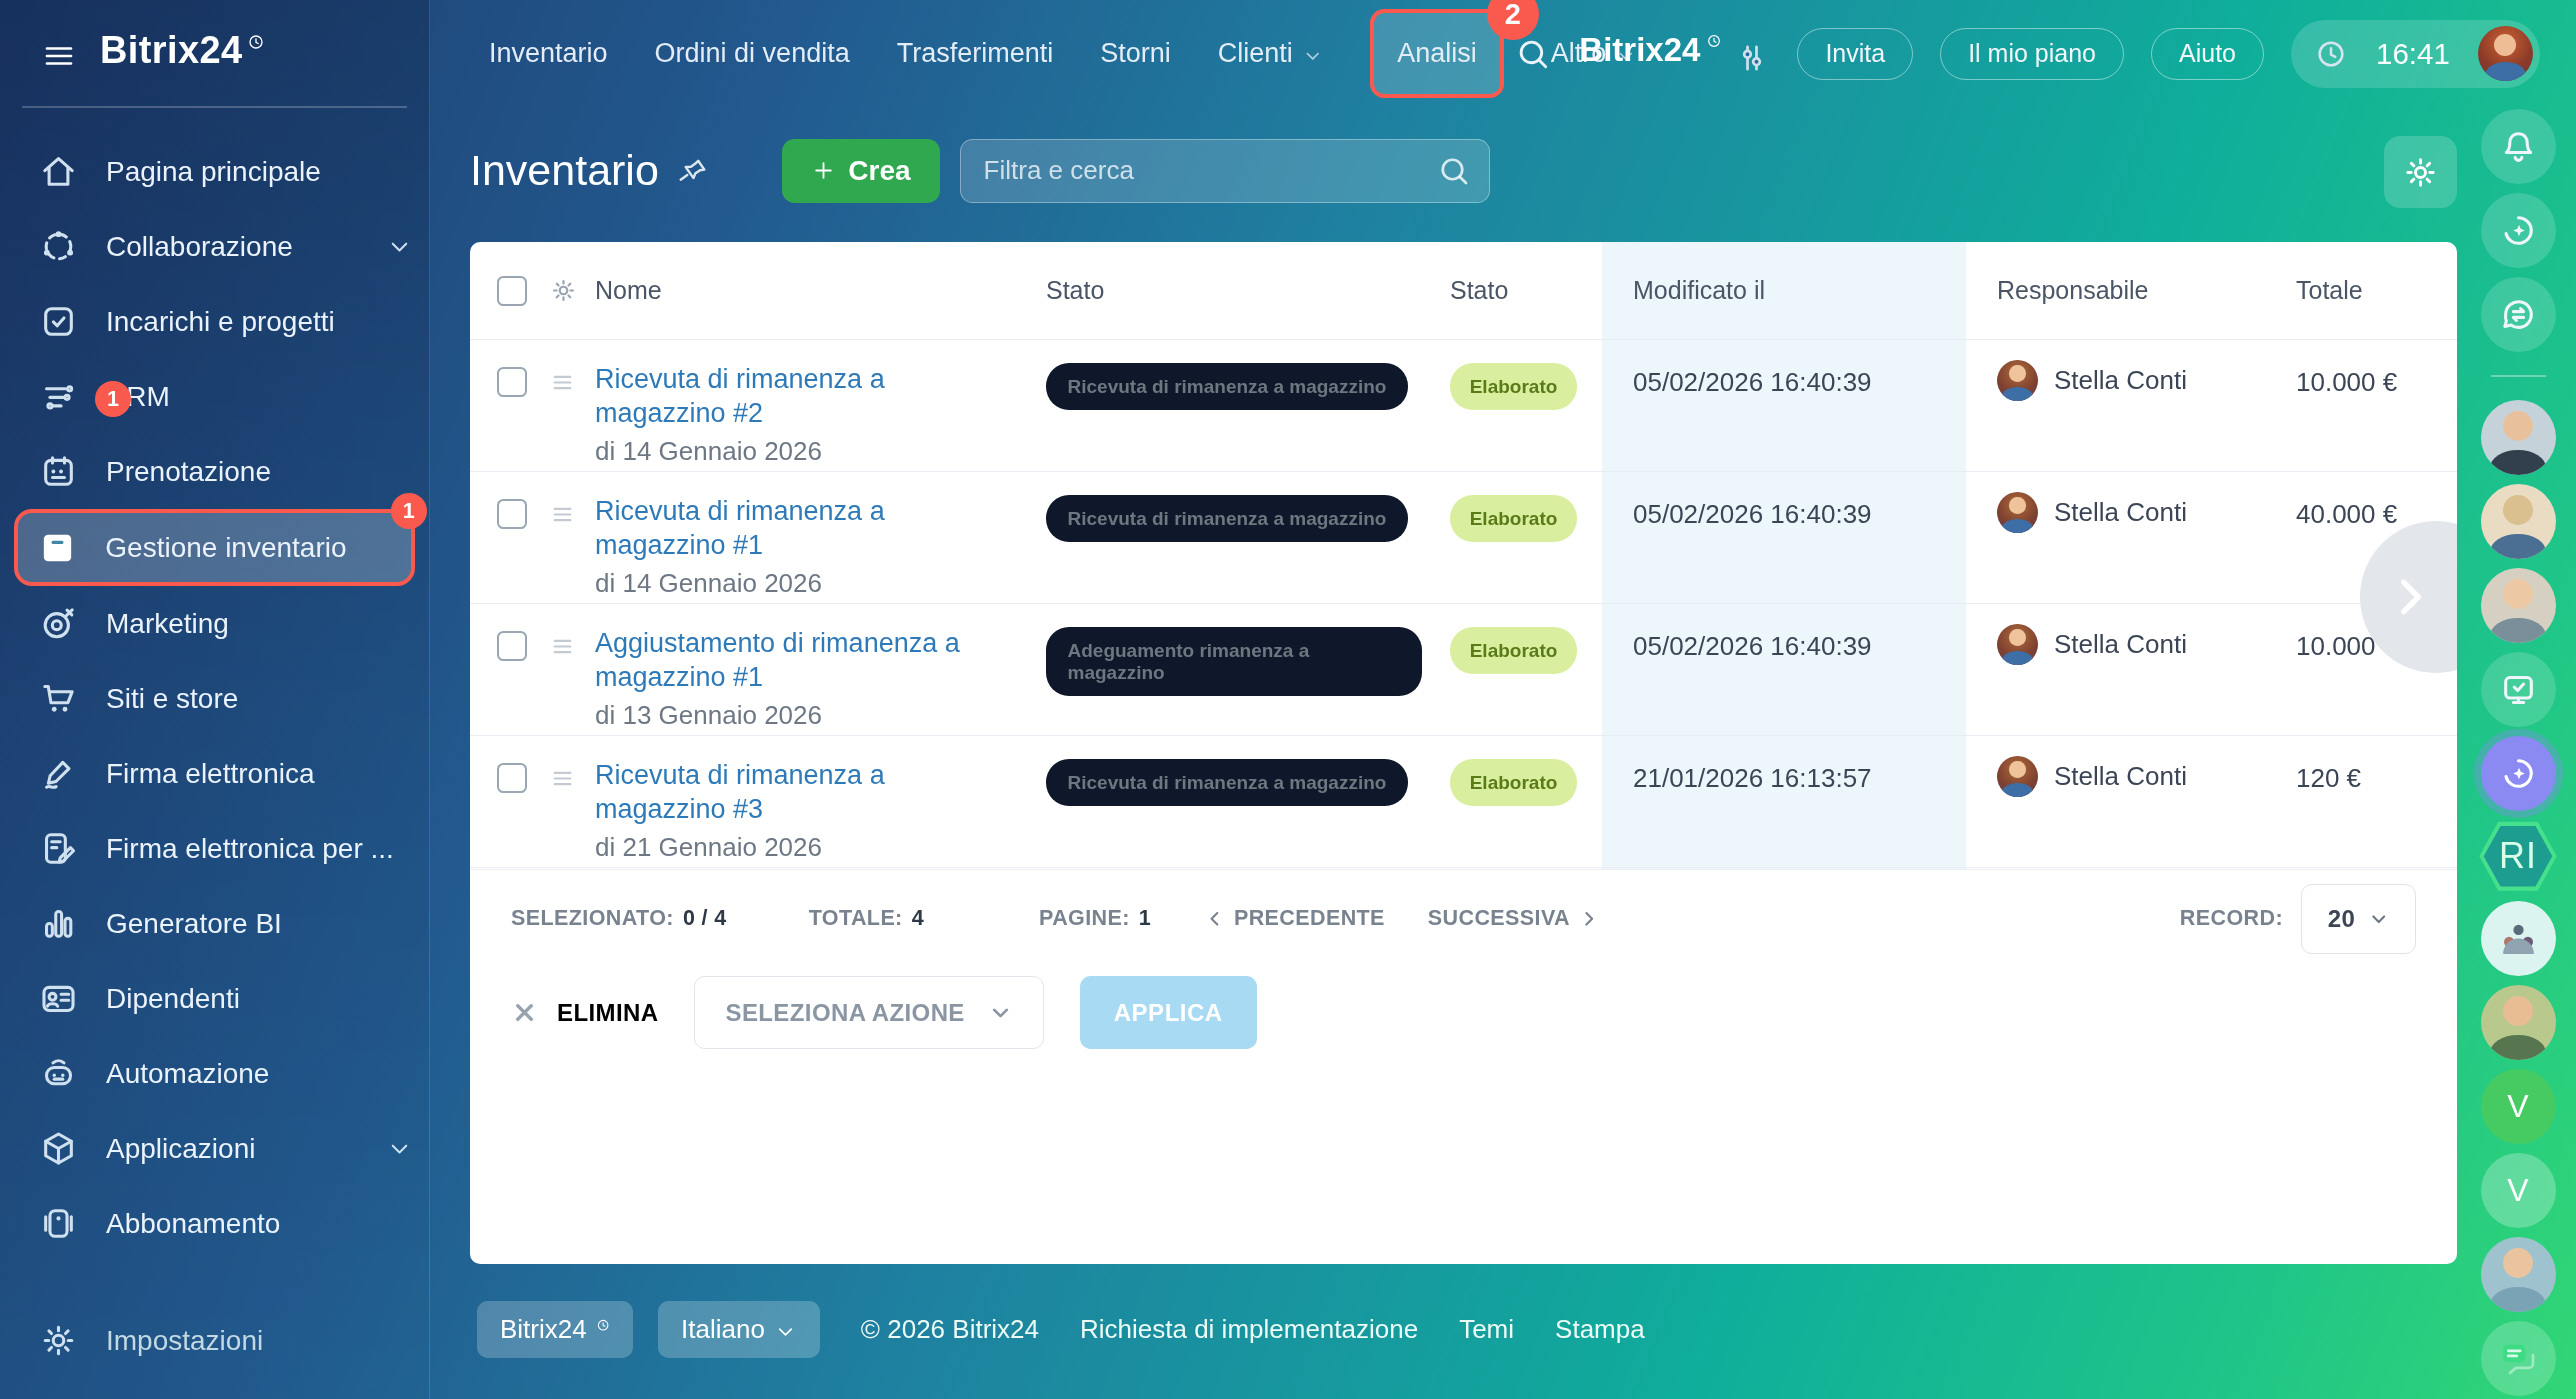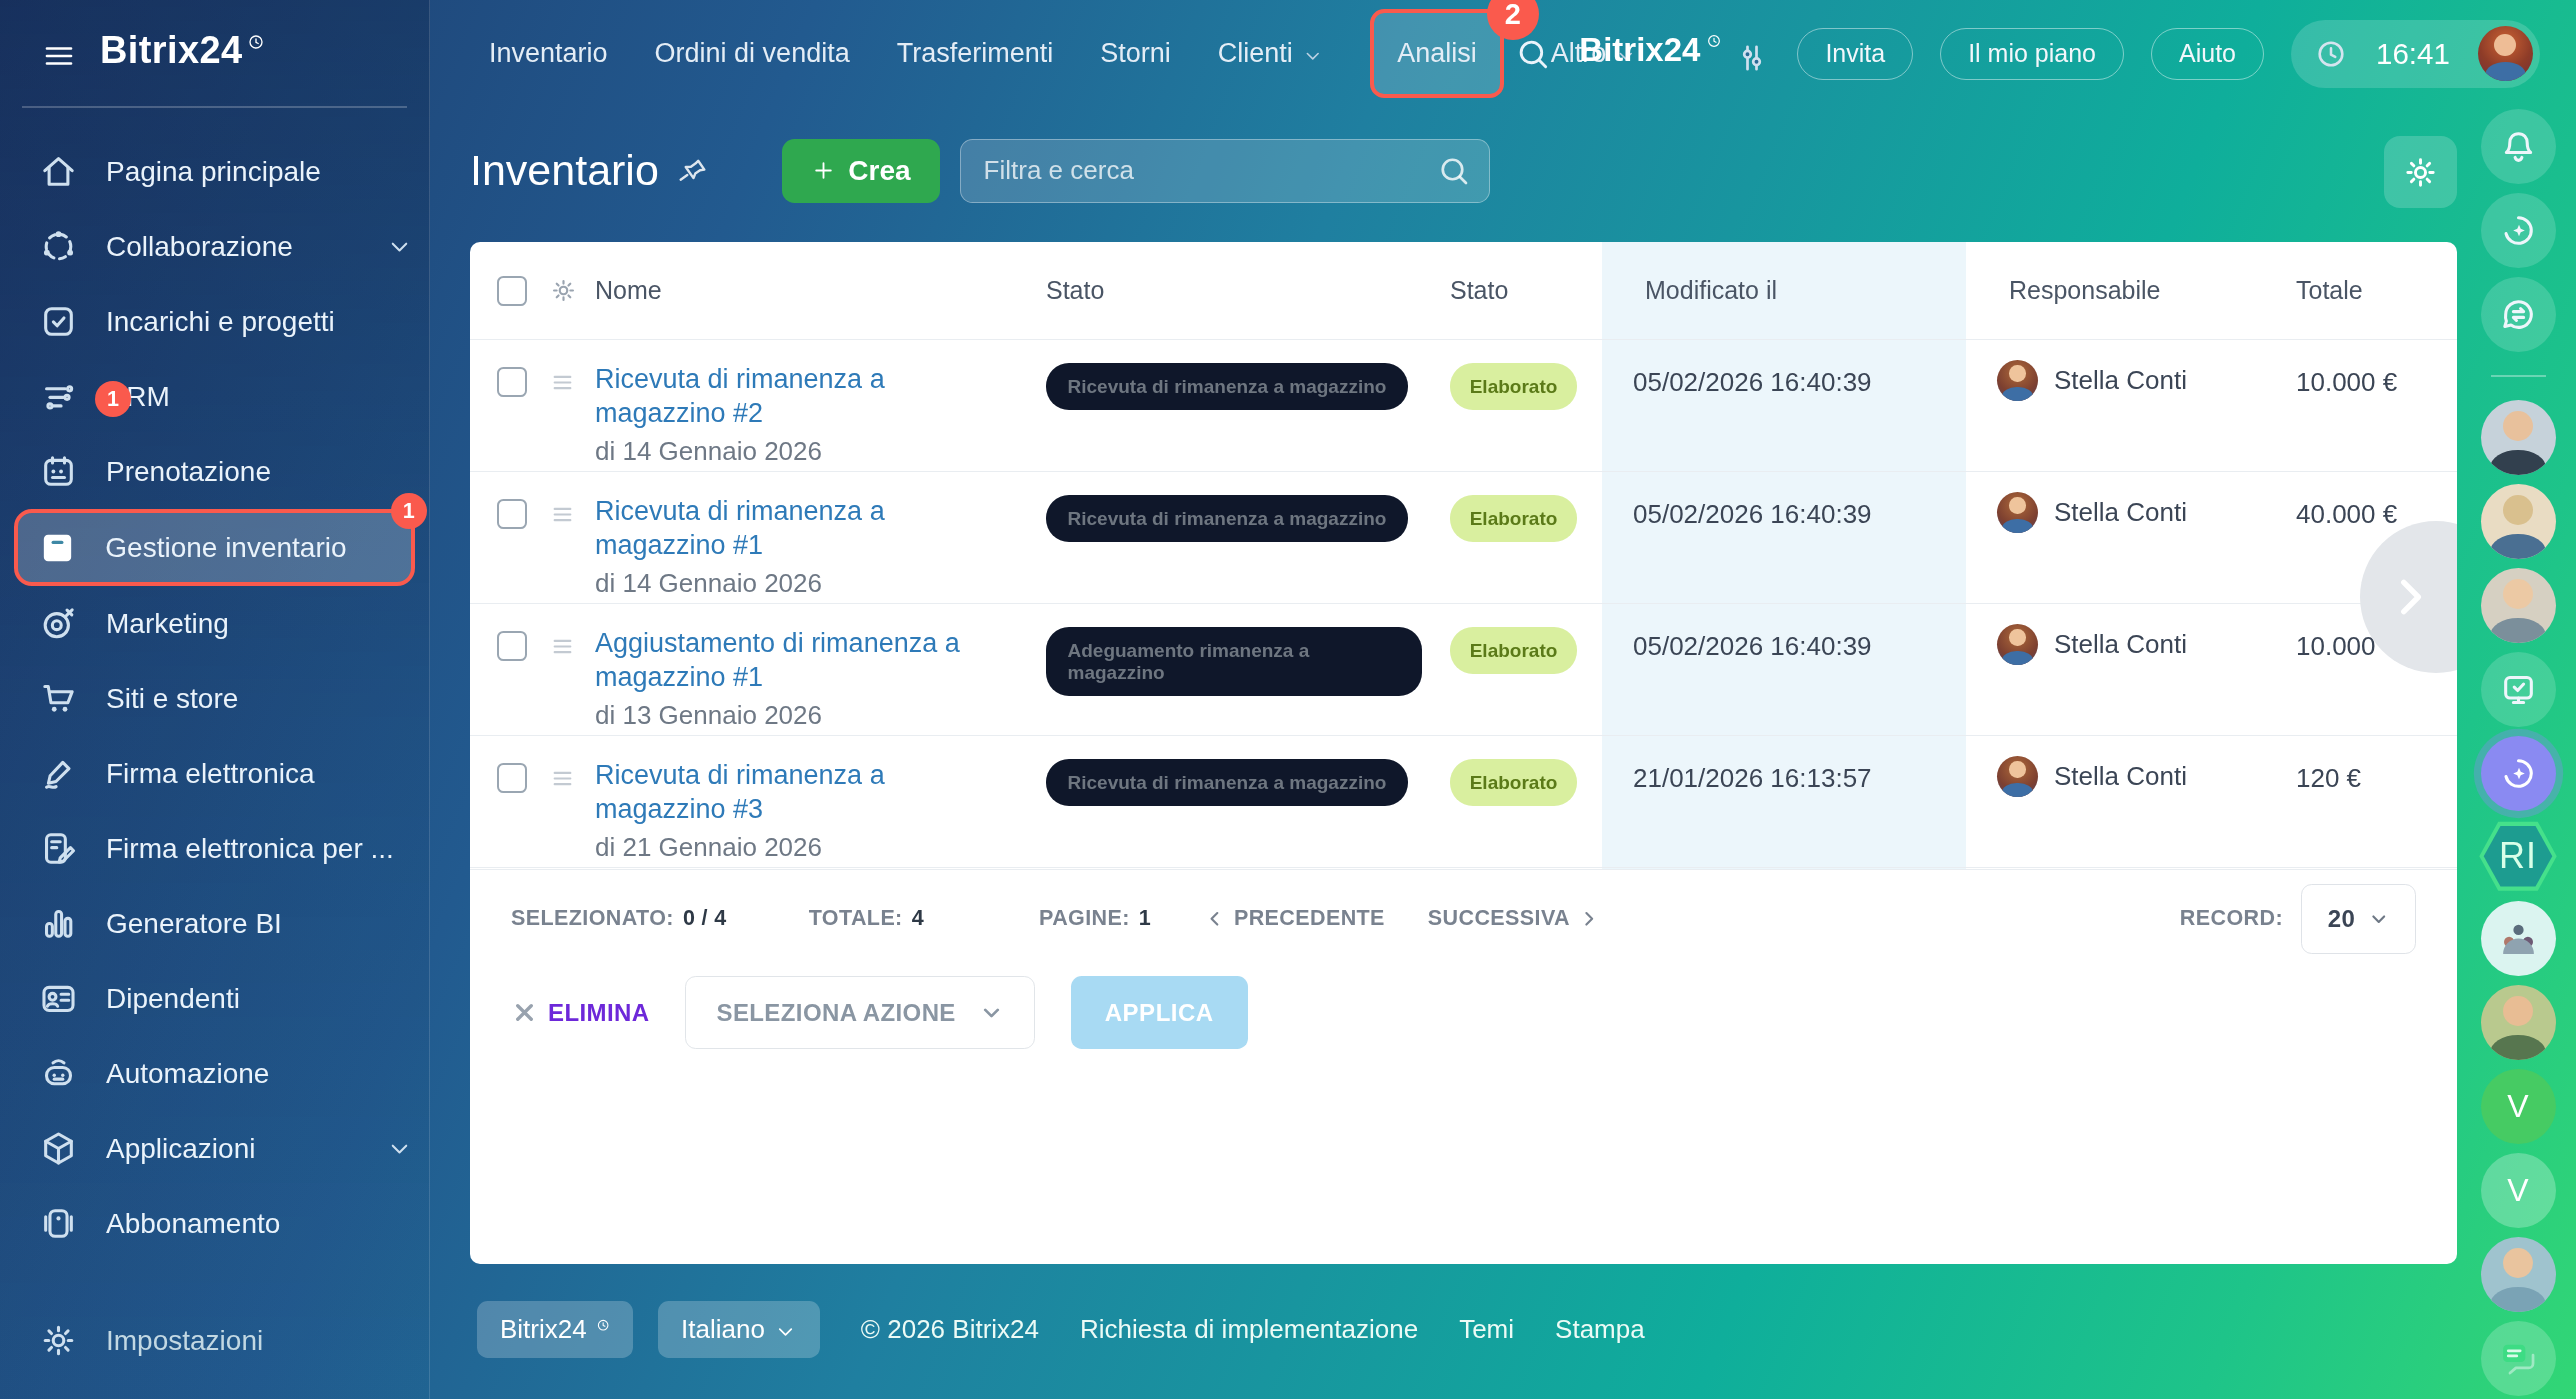--- a/index.html
+++ b/index.html
@@ -73,21 +73,21 @@
   .grid-gear-btn { position:absolute; right:119px; top:136px; width:73px; height:72px; background:rgba(255,255,255,0.18);
     border-radius:16px; border:none; color:#fff; display:flex; align-items:center; justify-content:center; cursor:pointer; z-index:4; }
   .grid-gear-btn svg { width:39px; }
 
   
   .card { position:absolute; left:470px; top:242px; width:1987px; height:1022px; background:#fff; border-radius:10px;
     overflow:hidden; z-index:4; color:#414b5a; }
   .mod-band { position:absolute; left:1132px; top:0; width:364px; height:627px; background:#ecf6fb; z-index:0; }
   .tgrid { display:grid; grid-template-columns:125px 451px 404px 152px 364px 330px 160px; position:relative; z-index:1; }
   .t-head { height:98px; align-items:center; border-bottom:0.9px solid #e9edf1; color:#4a5565; font-size:25px; }
-  .t-head .cell-pad { padding-left:43px; }
+  .t-head .cell-pad { padding-left:31px; }
   .col1 { display:flex; align-items:center; gap:21.5px; padding-left:27px; }
   .chk { width:30px; height:30px; border:2.2px solid #9aa6b2; border-radius:6.3px; background:#fff; flex:none; cursor:pointer; }
   .tbl-gear { width:29px; color:#9aa4b0; cursor:pointer; }
   .drag { width:27px; color:#c3cad2; cursor:grab; }
   .t-row { height:132px; border-bottom:0.9px solid #e9edf1; align-items:flex-start; }
   .t-row:last-of-type { border-bottom:none; }
   .t-row .col1 { padding-top:27px; }
   .cell-name { padding-top:21.5px; }
   .name-link { display:block; max-width:387px; color:#2e7ab8; font-size:27px; line-height:1.28; text-decoration:none; cursor:pointer; }
   .name-sub { margin-top:5.4px; color:#6e7885; font-size:26px; }
@@ -111,21 +111,21 @@
   .pgroup { display:flex; align-items:center; }
   .pg-sel { margin-right:82px; } .pg-tot { margin-right:115px; } .pg-pag { margin-right:54px; }
   .pg-link { display:flex; align-items:center; gap:9px; cursor:pointer; margin-right:43px; }
   .pg-link svg { width:19.7px; stroke-width:2.6; }
   .rec-wrap { margin-left:auto; display:flex; align-items:center; gap:18px; }
   .rec-box { border:1.8px solid #dfe3e8; border-radius:10.7px; height:70px; width:115px; display:flex; align-items:center;
     justify-content:center; gap:12.5px; color:#3b4555; font-size:24px; cursor:pointer; background:#fff; }
   .rec-box svg { width:21.5px; color:#6e7885; stroke-width:2.4; }
 
   .actions { position:absolute; top:734px; left:41px; display:flex; align-items:center; gap:36px; z-index:1; }
-  .act-del { display:flex; align-items:center; gap:10px; color:#6d28d9; font-size:24px; font-weight:700; letter-spacing:0.4px;
+  .act-del { display:flex; align-items:center; gap:19px; color:#000000; font-size:24px; font-weight:700; letter-spacing:0.4px;
     background:none; border:none; cursor:pointer; font-family:inherit; }
   .act-del svg { width:27px; stroke-width:3; color:#98a2ae; }
   .sel-box { border:1.8px solid #e1e5e9; border-radius:10.7px; height:73px; padding:0 30px; display:flex; align-items:center; gap:23px;
     color:#8a96a3; font-size:24px; font-weight:700; letter-spacing:0.4px; cursor:pointer; background:#fff; font-family:inherit; }
   .sel-box svg { width:25px; stroke-width:2.6; }
   .apply-btn { height:73px; background:#a8daf3; border:none; border-radius:10.7px; color:#fff; font-size:24px; font-weight:700;
     letter-spacing:0.5px; padding:0 34px; cursor:not-allowed; font-family:inherit; }
 
   
   .footer { position:absolute; left:477px; top:1301px; display:flex; align-items:center; gap:25px; z-index:4; font-size:26px; }

